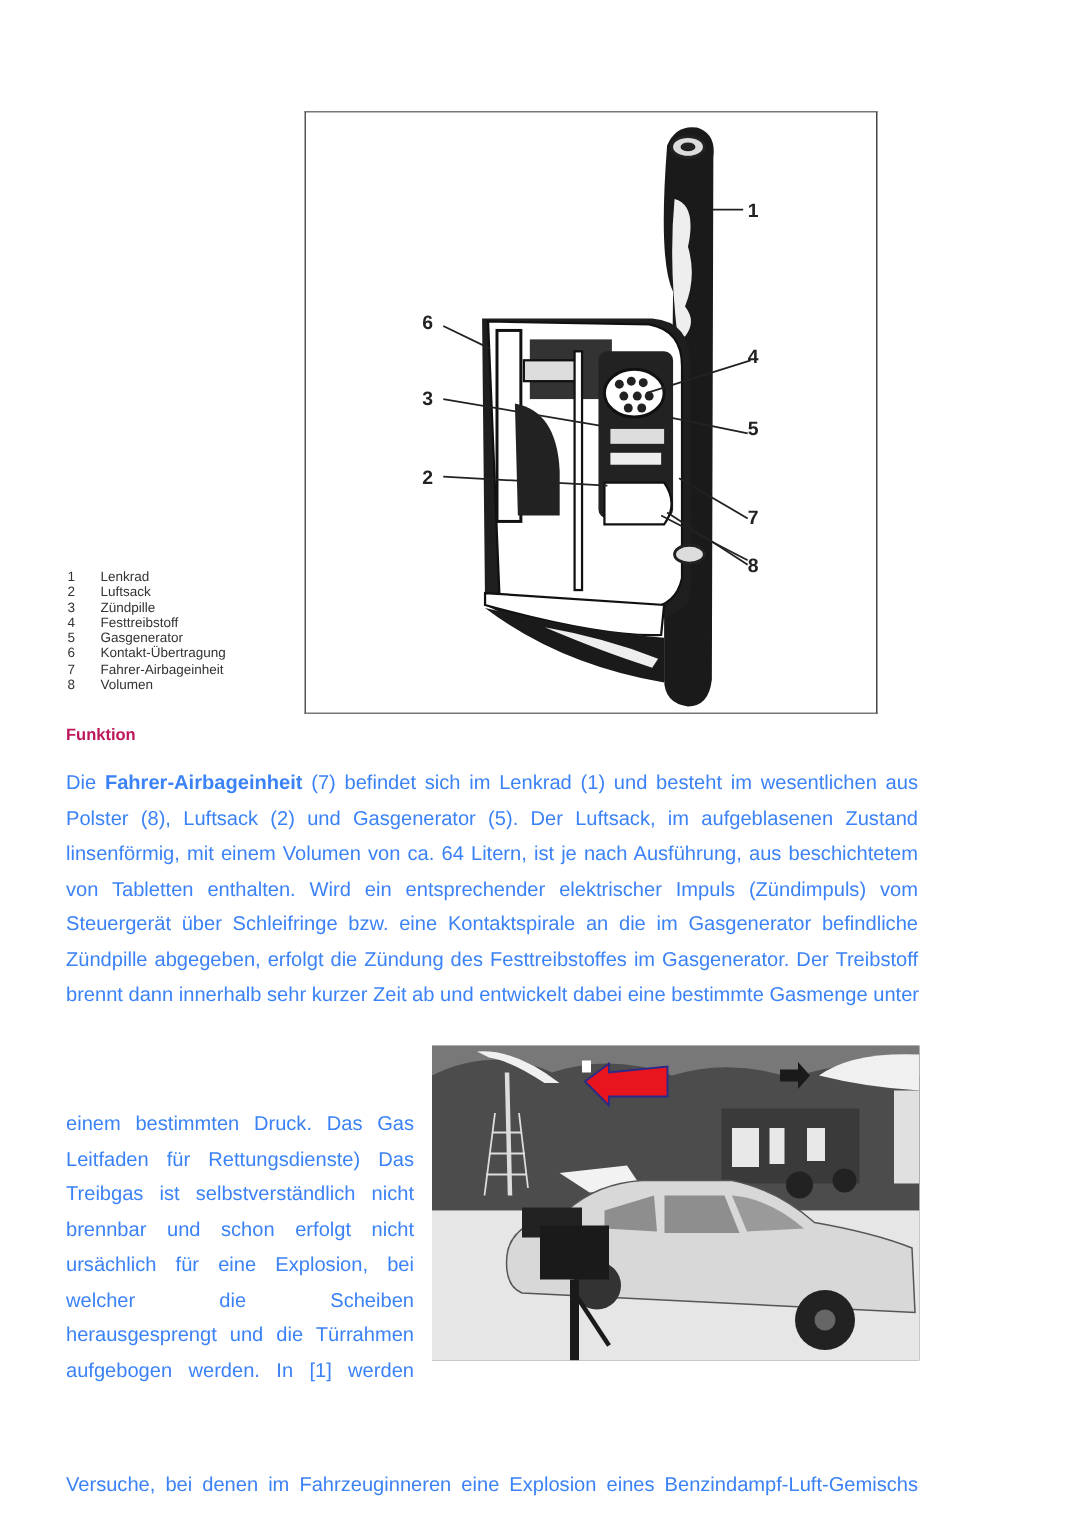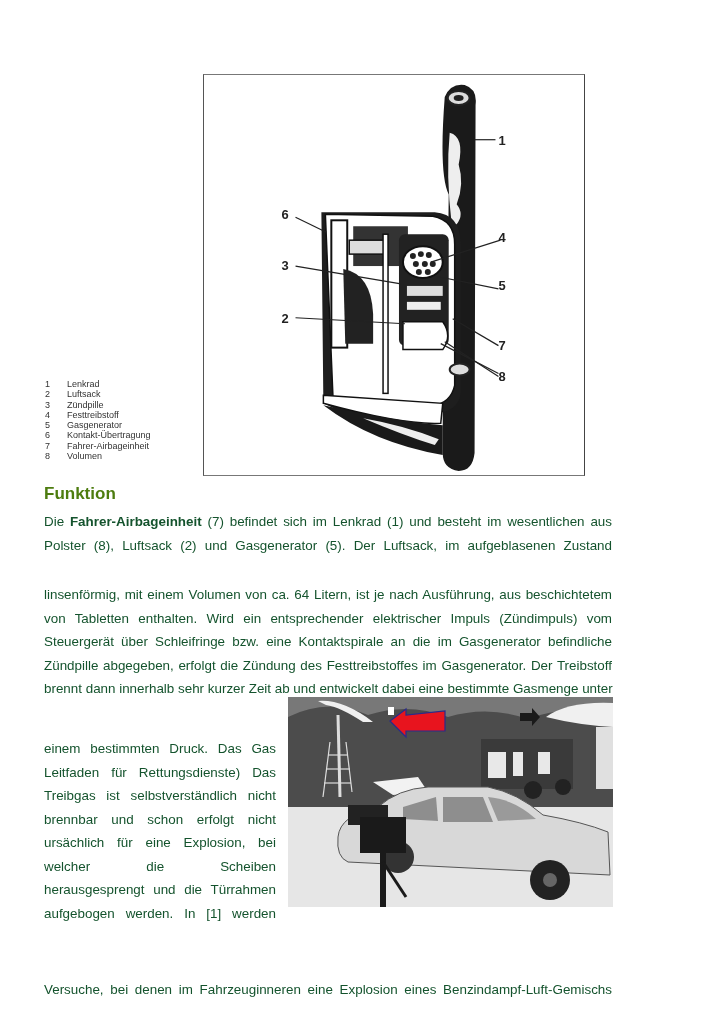--- a/index.html
+++ b/index.html
@@ -12,25 +12,25 @@
             box-sizing: border-box; background: #fff; }
   .figure svg { position: absolute; left: 0; top: 0; width: 100%; height: 100%; }
   .callout { font-family: "Liberation Sans", sans-serif; font-weight: bold; font-size: 13px; fill: #222; }
 
   
   .legend { position: absolute; left: 45px; top: 379px; font-size: 9px; line-height: 10.3px; color: #333; }
   .legend-row { display: flex; }
   .legend-num { width: 22px; }
 
   
-  .heading { position: absolute; left: 44px; top: 484px; font-size: 17px; font-weight: bold; color: #4d7c0f; }
+  .heading { position: absolute; left: 44px; top: 484px; font-size: 11px; font-weight: bold; color: #be185d; }
 
   
   .para { position: absolute; left: 44px; width: 568px; font-size: 13.4px; line-height: 23.5px;
-          text-align: justify; text-align-last: justify; color: #14532d; }
+          text-align: justify; text-align-last: justify; color: #3b82f6; }
   .para .line { display: block; white-space: nowrap; text-align: justify; text-align-last: justify; }
   .para-full { top: 510px; }
   .para-narrow { top: 737px; width: 232px; }
   .para-bottom { top: 978px; }
   .bold { font-weight: bold; }
 
   
   .photo { position: absolute; left: 288px; top: 697px; width: 325px; height: 210px; overflow: hidden; background: #8a8a8a; }
   .photo svg { width: 100%; height: 100%; display: block; }
 </style>
@@ -132,21 +132,21 @@
       <span class="legend-num">8</span>
       <span>Volumen</span>
     </div>
 </div>
 
 <div class="heading">Funktion</div>
 
 <div class="para para-full">
   <span class="line" style="word-spacing: 0px;"><span>Die </span><span class="bold">Fahrer-Airbageinheit</span><span> (7) befindet sich im Lenkrad (1) und besteht im wesentlichen aus</span></span>
   <span class="line" style="word-spacing: 0px;">Polster (8), Luftsack (2) und Gasgenerator (5). Der Luftsack, im aufgeblasenen Zustand</span>
-  <span class="line" style="word-spacing: 0px; margin-top: 26px;">linsenförmig, mit einem Volumen von ca. 64 Litern, ist je nach Ausführung, aus beschichtetem</span>
+  <span class="line" style="word-spacing: 0px;">linsenförmig, mit einem Volumen von ca. 64 Litern, ist je nach Ausführung, aus beschichtetem</span>
   <span class="line" style="word-spacing: 0px;">von Tabletten enthalten. Wird ein entsprechender elektrischer Impuls (Zündimpuls) vom</span>
   <span class="line" style="word-spacing: 0px;">Steuergerät über Schleifringe bzw. eine Kontaktspirale an die im Gasgenerator befindliche</span>
   <span class="line" style="word-spacing: 0px;">Zündpille abgegeben, erfolgt die Zündung des Festtreibstoffes im Gasgenerator. Der Treibstoff</span>
   <span class="line" style="word-spacing: 0px;">brennt dann innerhalb sehr kurzer Zeit ab und entwickelt dabei eine bestimmte Gasmenge unter</span>
 </div>
 
 <div class="para para-narrow">
   <span class="line" style="word-spacing: 0px;">einem bestimmten Druck. Das Gas</span>
   <span class="line" style="word-spacing: 0px;">Leitfaden für Rettungsdienste) Das</span>
   <span class="line" style="word-spacing: 0px;">Treibgas ist selbstverständlich nicht</span>

